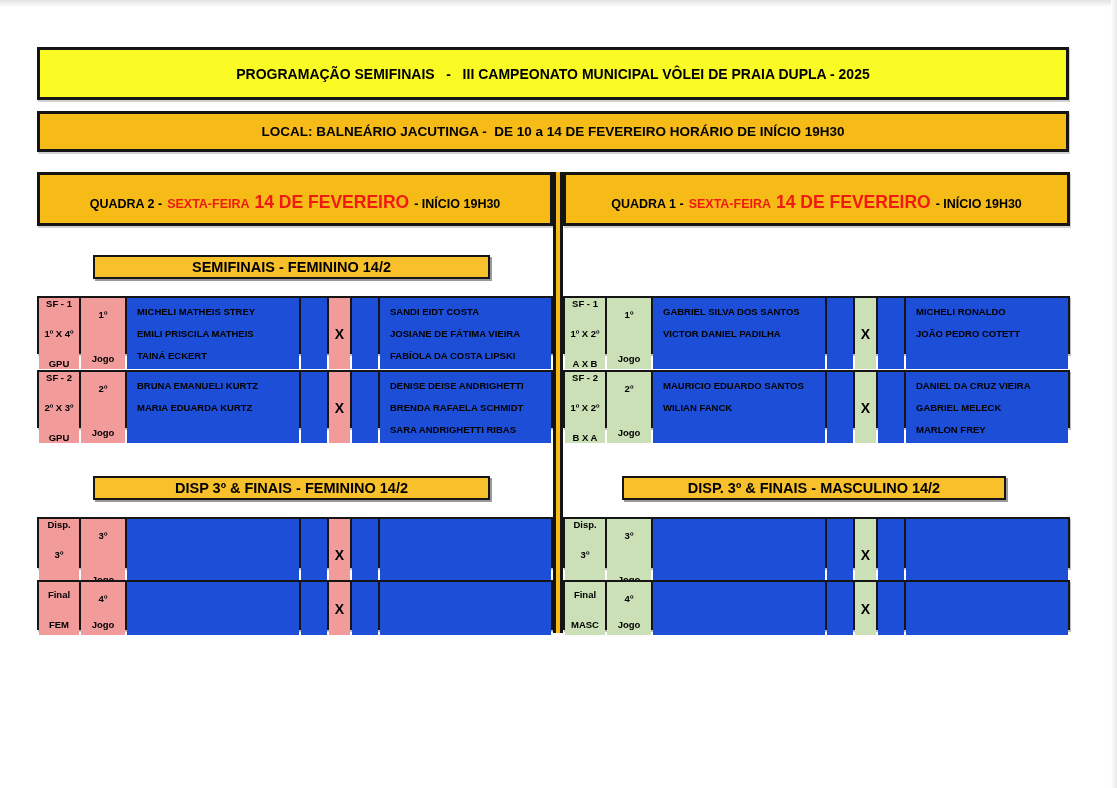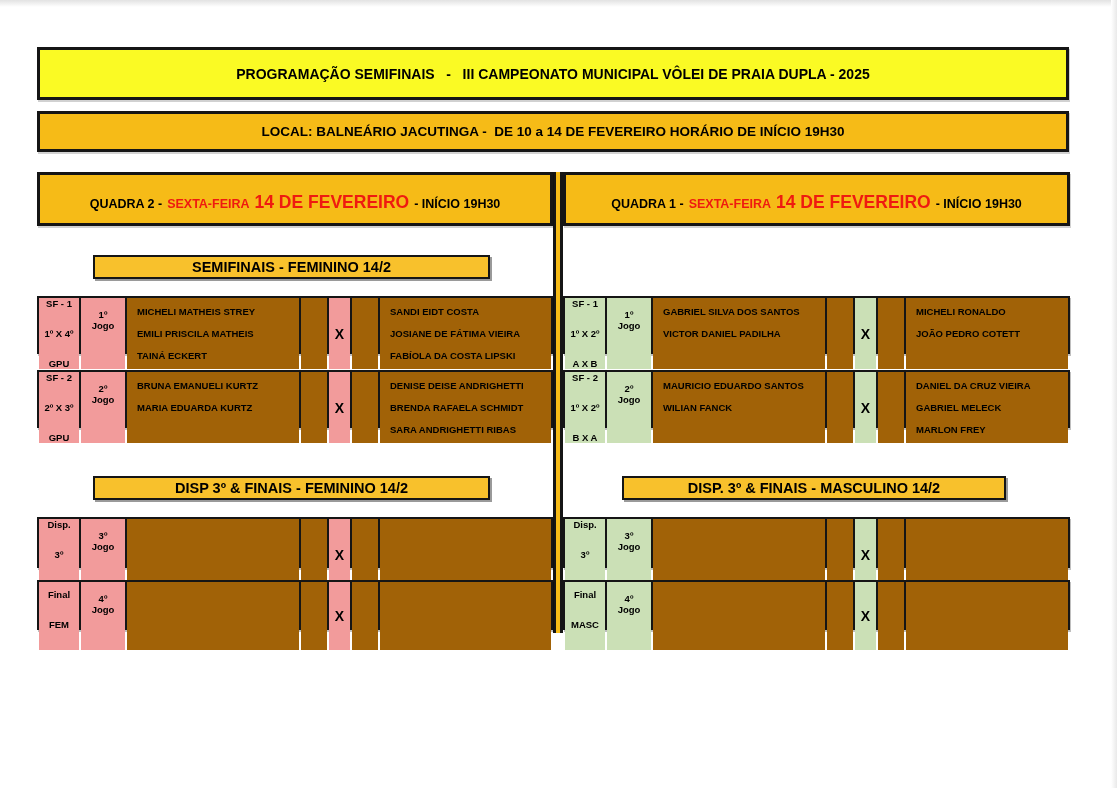--- a/index.html
+++ b/index.html
@@ -47,31 +47,31 @@
   .row{position:absolute; left:0; right:0; display:grid; gap:2px;
     background:var(--border); border:2px solid var(--border);
     box-shadow:1px 2px 0 rgba(0,0,0,.25);}
   .col.left  .row{grid-template-columns:40px 44px 172px 26px 21px 26px 1fr;}
   .col.right .row{grid-template-columns:40px 44px 172px 26px 21px 26px 1fr;}
   .row.sf1{top:124px; height:58px;}
   .row.sf2{top:198px; height:58px;}
   .row.disp{top:345px; height:51px;}
   .row.final{top:408px; height:50px;}
 
-  .cell{background:#a16207; font-weight:bold;}
+  .cell{background:#1d4ed8; font-weight:bold;}
   .col.left  .cell.tint{background:var(--pink);}
   .col.right .cell.tint{background:var(--green);}
 
   .cell.label{display:flex; flex-direction:column; align-items:center; font-size:9.5px;gap:19px;}
   .cell.label .slot{flex:1; display:flex; align-items:center; white-space:nowrap;}
-  .cell.label.lines2{justify-content:flex-end; padding:7px 0 20px;}
+  .cell.label.lines2{justify-content:flex-end; padding:7px 0 5px;}
   .cell.label.lines2 .slot{flex:0 0 auto;}
 
   .cell.jogo{display:flex; flex-direction:column; align-items:center;
-    justify-content:flex-start; font-size:9.5px; padding:11px 0 5px;}
+    justify-content:space-between; font-size:9.5px; padding:11px 0 5px;}
 
   .cell.team{display:flex; flex-direction:column; padding:2px 4px 2px 10px; font-size:9.5px;}
   .cell.team .slot{flex:1; display:flex; align-items:center; white-space:nowrap; overflow:hidden;}
 
   .cell.xcell{display:flex; align-items:center; justify-content:center; font-size:14px;}
 </style>
 </head>
 <body>
 
 <div class="page">

